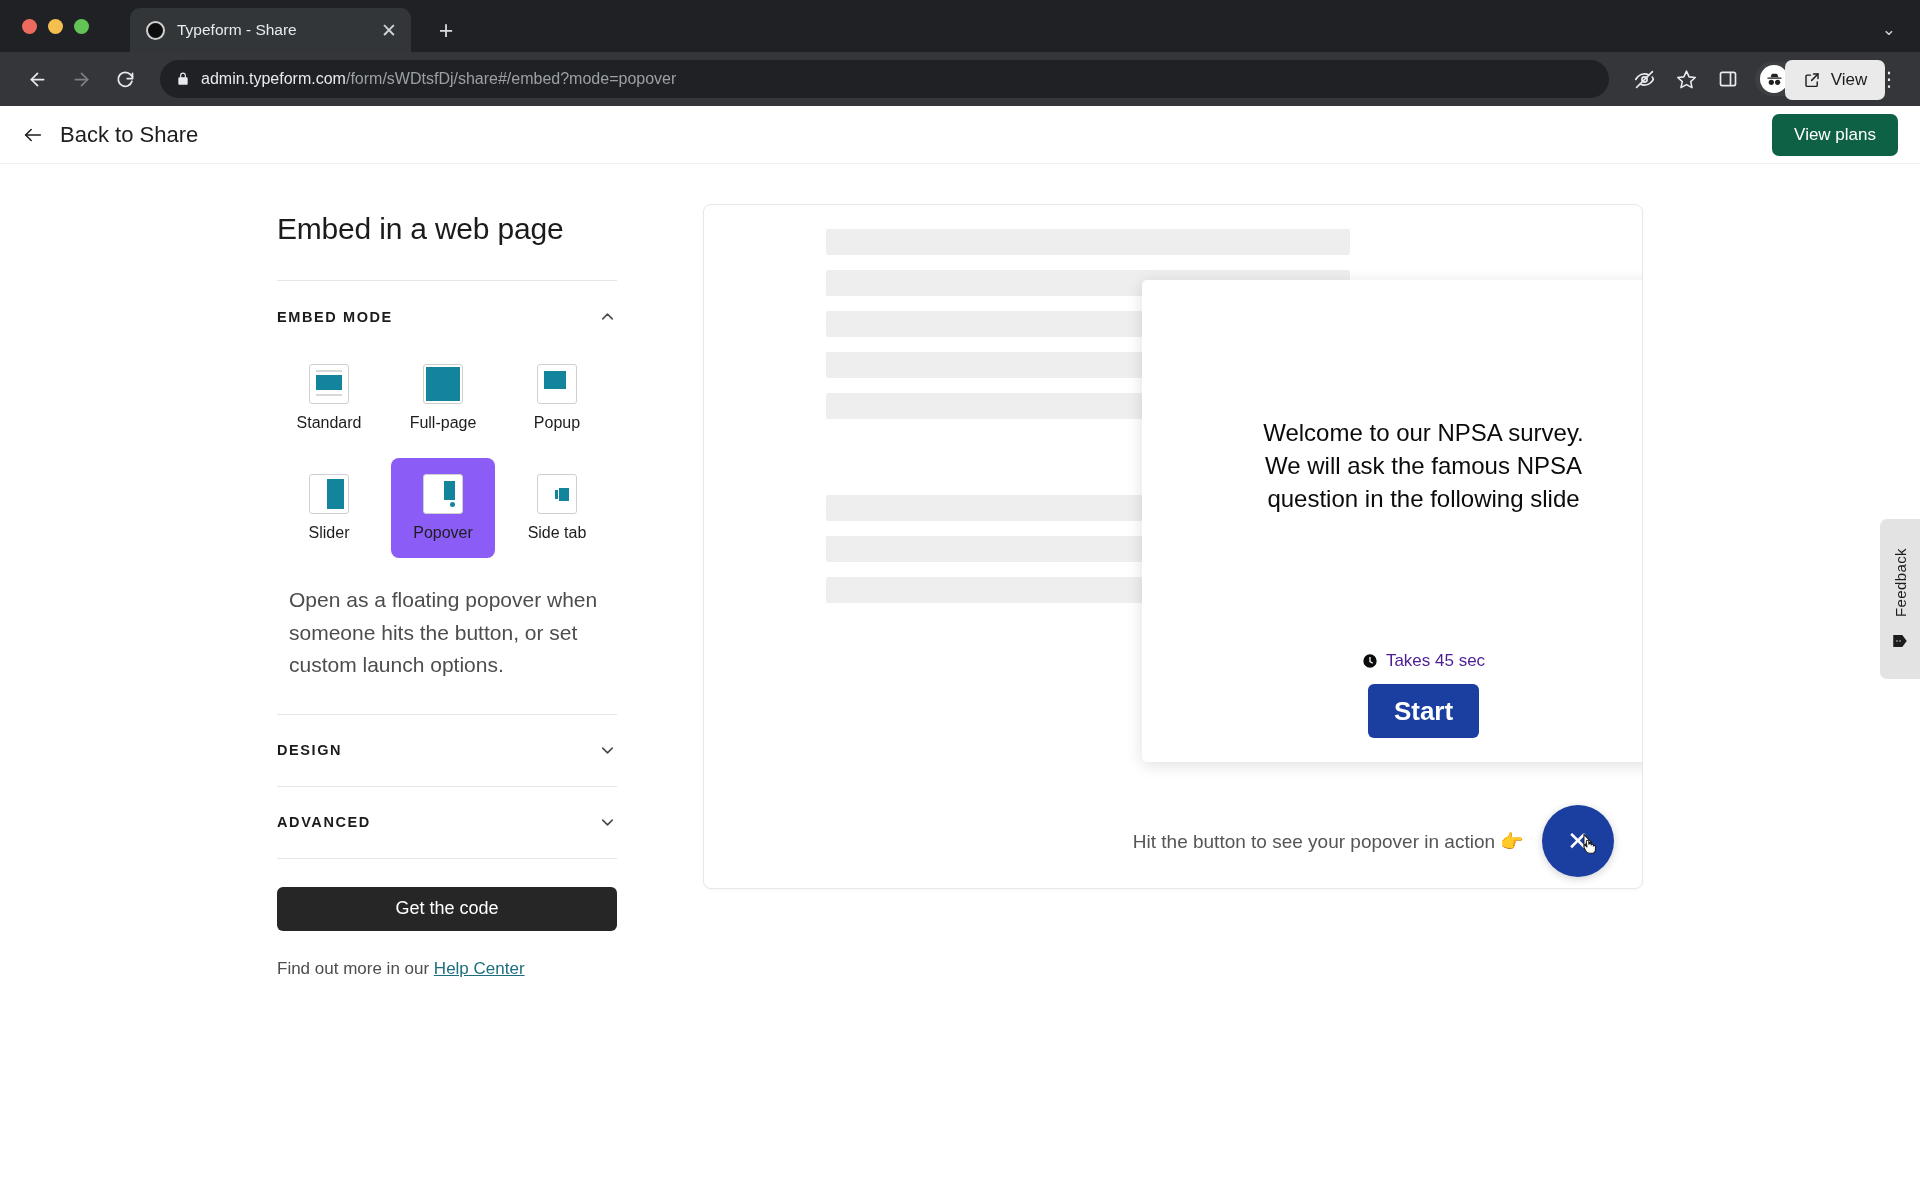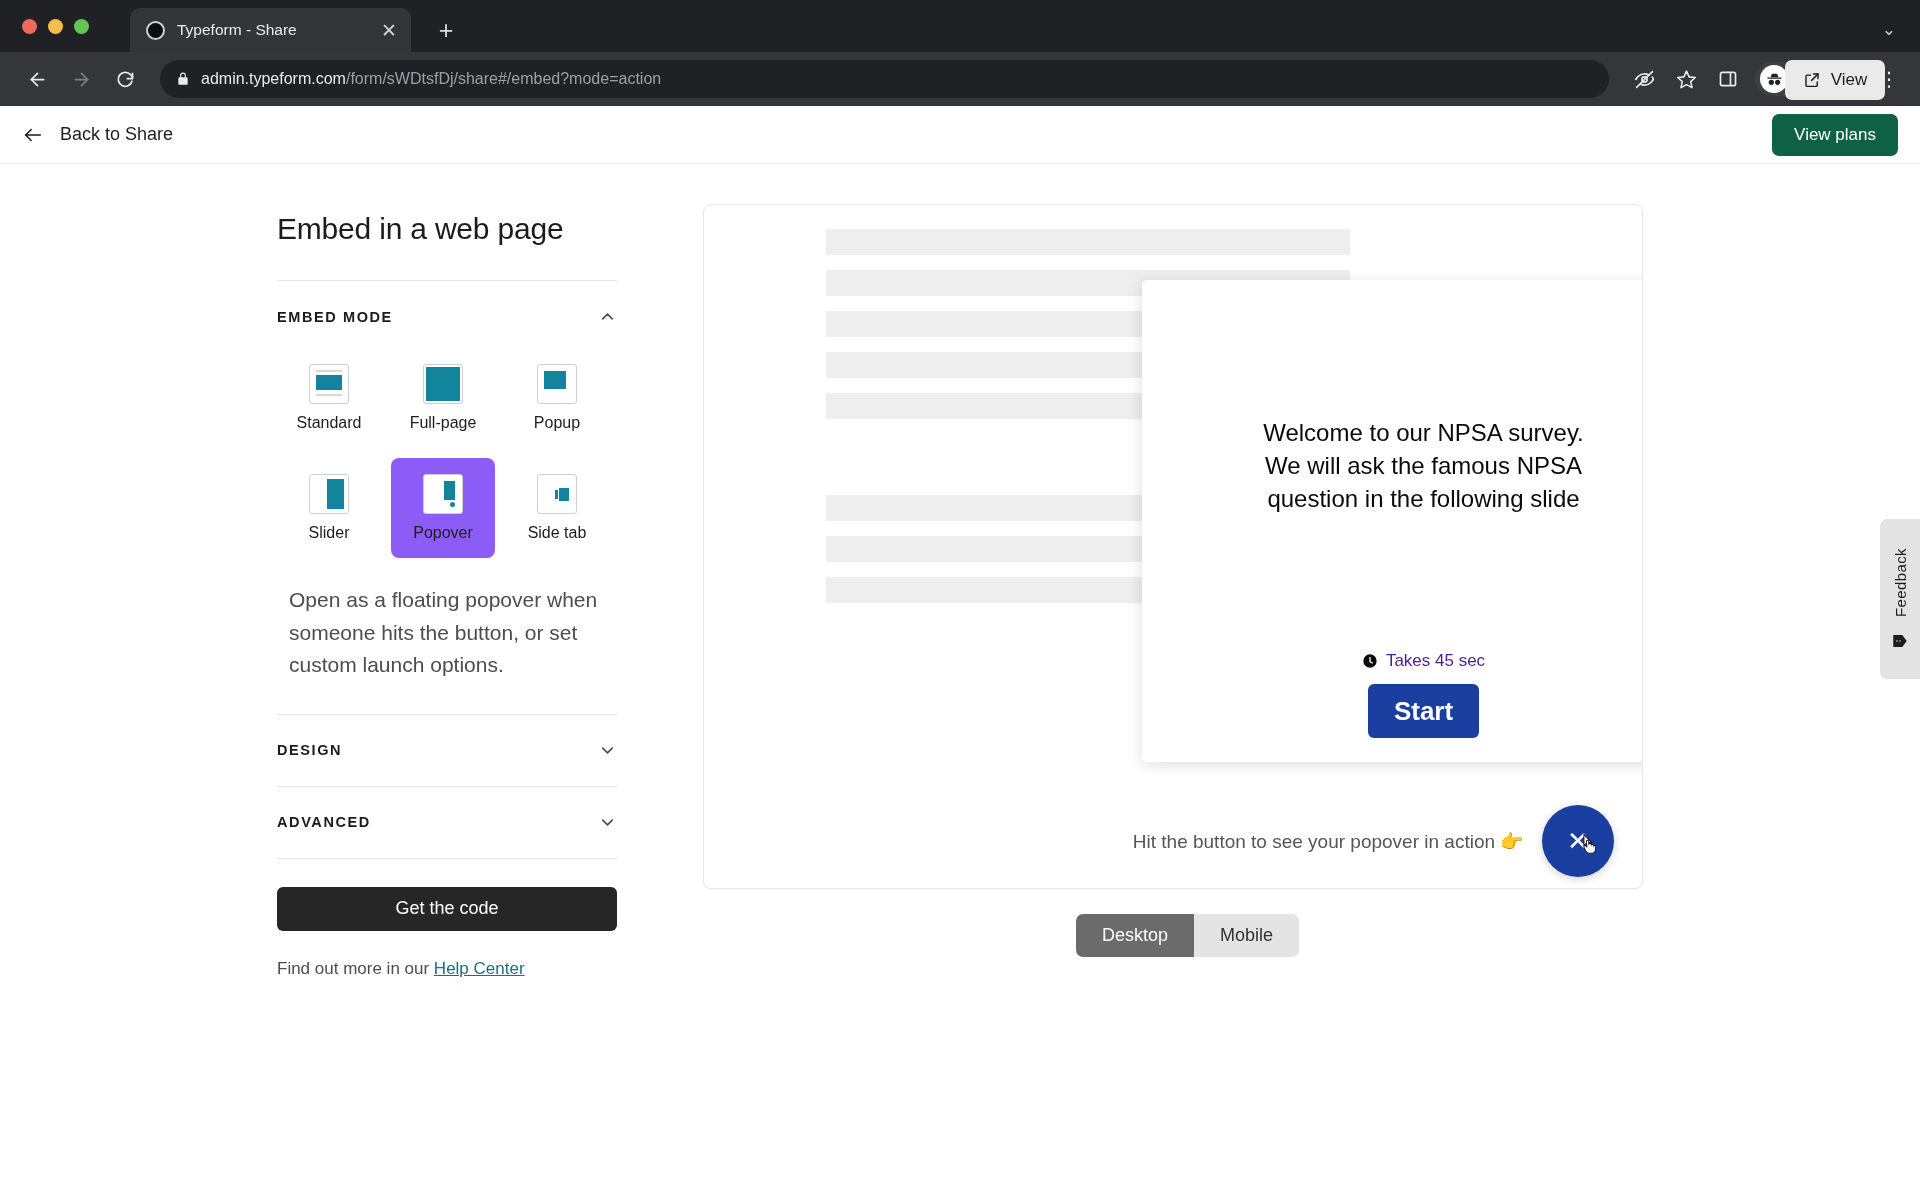--- a/index.html
+++ b/index.html
@@ -73,21 +73,21 @@
   .kebab { color:#e8eaed; font-size: 20px; letter-spacing: 0; width: 26px; text-align:center; line-height:1; }
 
   
   .app-header {
     height: 58px; background:#fff; display:flex; align-items:center;
     padding: 0 22px 0 22px; border-bottom: 1px solid #f0f0f0;
     position: relative;
   }
   .back-link { display:flex; align-items:center; gap: 16px; cursor:pointer; }
   .back-arrow { color:#1d1d1d; display:flex; }
-  .back-label { font-size: 18px; color:#1d1d1d; }
+  .back-label { font-size: 22px; color:#1d1d1d; }
   .header-right { margin-left:auto; display:flex; align-items:center; gap: 14px; flex-direction: column; }
   .btn-view {
     display:flex; align-items:center; gap: 10px;
     background:#eaeaea; border:none; border-radius: 7px;
     height: 40px; padding: 0 18px; font-size: 17px; color:#1d1d1d;
     font-family:"Liberation Sans", sans-serif; cursor:pointer;
   }
   .btn-plans {
     background:#0f6145; color:#fff; border:none; border-radius: 7px;
     height: 42px; padding: 0 22px; font-size: 17px;
@@ -254,21 +254,21 @@
           <path d="M19.4 14a8 8 0 1 1-1.6-7.5L20 9"></path>
         </svg>
     </div>
 
     <div class="omnibox">
       <span style="display:flex">
         <svg width="14" height="16" viewBox="0 0 24 24" fill="#e8eaed">
             <path d="M12 1a5 5 0 0 0-5 5v3H6a2 2 0 0 0-2 2v9a2 2 0 0 0 2 2h12a2 2 0 0 0 2-2v-9a2 2 0 0 0-2-2h-1V6a5 5 0 0 0-5-5zm0 2a3 3 0 0 1 3 3v3H9V6a3 3 0 0 1 3-3z"></path>
           </svg>
       </span>
-      <span class="url"><span>admin.typeform.com</span><span class="dim">/form/sWDtsfDj/share#/embed?mode=action</span></span>
+      <span class="url"><span>admin.typeform.com</span><span class="dim">/form/sWDtsfDj/share#/embed?mode=popover</span></span>
     </div>
 
     <div class="tb-right">
       <div class="tb-icon">
         <svg width="21" height="21" viewBox="0 0 24 24" fill="none" stroke="#e8eaed" stroke-width="1.9" stroke-linecap="round">
             <path d="M2 12s3.5-6.5 10-6.5c2 0 3.7.6 5.1 1.5"></path>
             <path d="M20.8 9.2c.7.9 1.2 1.8 1.2 2.8 0 0-3.5 6.5-10 6.5-1.7 0-3.2-.4-4.4-1"></path>
             <circle cx="12" cy="12" r="3"></circle>
             <line x1="3" y1="21" x2="21" y2="3"></line>
           </svg>
@@ -460,24 +460,20 @@
           <span class="cursor">
             <svg width="22" height="26" viewBox="0 0 24 28" fill="#ffffff" stroke="#1b1b1b" stroke-width="1.1">
               <path d="M6.5 3.5v12.2l2.6-2.4 2 5.1 2.4-1-2.1-5h3.4z" transform="translate(0,0)"></path>
               <path d="M9 11.5c0-1 .6-1.6 1.4-1.6s1.4.6 1.4 1.6v3.2c0-.9.5-1.5 1.3-1.5s1.3.6 1.3 1.5v1c0-.9.5-1.4 1.2-1.4s1.2.5 1.2 1.4v1.1c0-.8.5-1.3 1.1-1.3s1.1.5 1.1 1.3v3.1c0 2.6-1.7 4.2-4.3 4.2h-2c-2.3 0-3.3-.9-4.2-2.6l-1.9-3.6c-.4-.8-.1-1.6.6-2 .6-.3 1.3-.2 1.8.5l.9 1.2z"></path>
             </svg>
           </span>
         </div>
       </div>
     </div>
 
-    <div class="device-toggle">
-      <div class="on">Desktop</div>
-      <div class="off">Mobile</div>
-    </div>
 
     <div class="feedback-tab">
       <span class="fb-label">Feedback</span>
       <span style="display:flex">
         <svg width="18" height="18" viewBox="0 0 24 24" fill="#1d1d1d">
             <path d="M3 4h12l6 8-6 8H3z"></path>
             <circle cx="8" cy="12" r="1" fill="#e3e3e3"></circle>
             <circle cx="12" cy="12" r="1" fill="#e3e3e3"></circle>
           </svg>
       </span>

